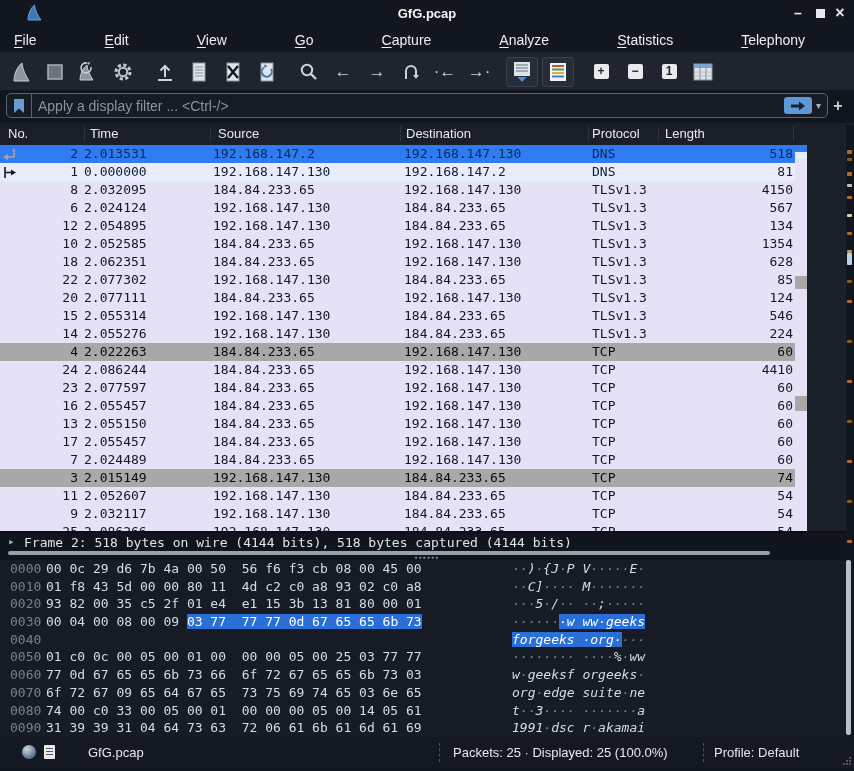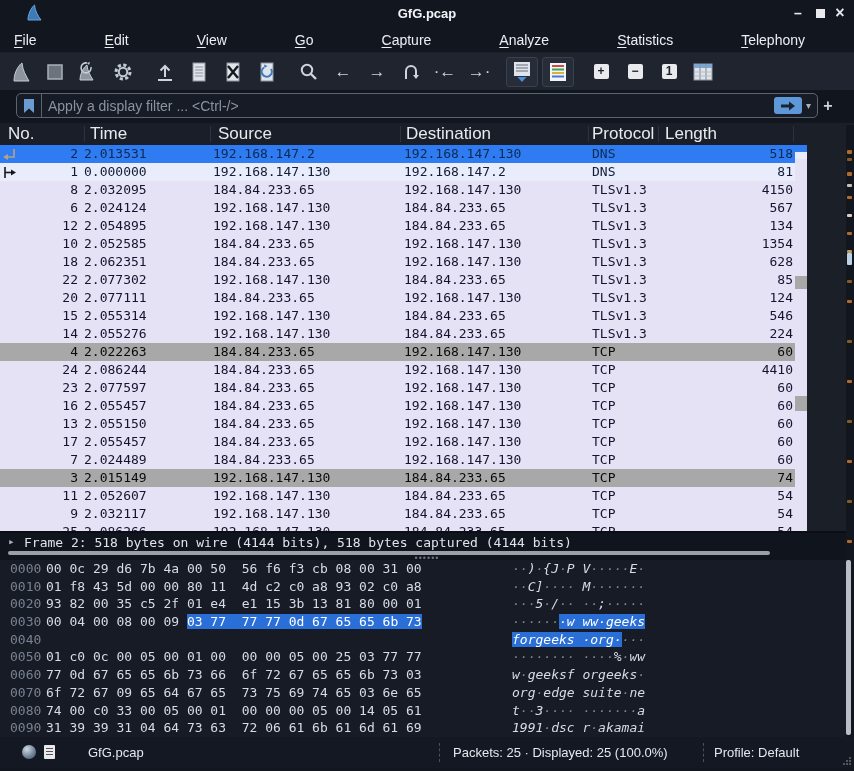--- a/index.html
+++ b/index.html
@@ -25,34 +25,34 @@
            display:flex;align-items:center;padding-left:6px;box-sizing:border-box;}
   .tbtn{width:30px;height:28px;display:flex;align-items:center;justify-content:center;
         margin-right:4px;flex:0 0 auto;}
   .tbtn.boxed{border:1px solid #3a414d;background:#272d38;border-radius:3px;}
   .tgap{width:8px;flex:0 0 auto;}
   .tglyph{font-size:17px;color:#cfd4dc;line-height:1;white-space:pre;}
   .zoombtn{width:15px;height:15px;background:#e8eaee;border-radius:2px;color:#1a1f28;
            font-size:12px;font-weight:bold;line-height:15px;text-align:center;}
   
   #filterbar{position:absolute;left:0;top:90px;width:854px;height:31px;background:#11151d;
-             display:flex;align-items:center;padding:0 16px;box-sizing:border-box;}
+             display:flex;align-items:center;padding:0 6px;box-sizing:border-box;}
   #filterbox{flex:1;height:23px;border:1px solid #5c6470;border-radius:5px;background:#161b25;
              display:flex;align-items:center;overflow:hidden;}
   #fb-bookmark{width:24px;height:100%;display:flex;align-items:center;justify-content:center;
                border-right:1px solid #5c6470;}
   #fb-text{flex:1;color:#8b93a1;font-size:14px;padding-left:6px;white-space:nowrap;overflow:hidden;}
   #fb-apply{width:28px;height:17px;background:#5e98d8;border-radius:3px;display:flex;
             align-items:center;justify-content:center;margin-right:4px;}
   #fb-caret{color:#aab0ba;font-size:10px;margin-right:6px;}
   #fb-add{width:20px;text-align:center;color:#cfd4dc;font-size:16px;font-weight:bold;}
   
   #plist{position:absolute;left:0;top:123px;width:854px;height:408px;background:#1a1f28;}
   #phead{position:absolute;left:0;top:0;width:795px;height:22px;background:#191e28;
-         border-bottom:1px solid #0d1117;font-size:17px;color:#e8eaee;}
+         border-bottom:1px solid #0d1117;font-size:13px;color:#e8eaee;}
   .hcol{position:absolute;top:0;line-height:22px;}
   .hsep{position:absolute;top:3px;width:1px;height:16px;background:#2c323e;}
   #prows{position:absolute;left:0;top:22px;width:795px;height:386px;overflow:hidden;
          font-family:"DejaVu Sans Mono",monospace;font-size:13px;}
   .prow{position:relative;width:795px;height:18px;line-height:18px;}
   .prow.selected{background:#2e7bf2;color:#0d2a50;}
   .prow.dns{background:#e9edfb;color:#101c38;}
   .prow.tls{background:#e6e2f5;color:#14142e;}
   .prow.tcp{background:#e6e2f5;color:#14142e;}
   .prow.gray{background:#a8a8a8;color:#0a0a0a;}
@@ -511,21 +511,21 @@
       <span class="exp">▸</span>
       <span class="txt">Frame 2: 518 bytes on wire (4144 bits), 518 bytes captured (4144 bits)</span>
     </div>
     <div id="detail-hscroll"></div>
   </div>
   <div class="splitdots" style="top:555px">••••••</div>
 
   <div id="hexpane">
       <div class="hexrow">
       <span class="hr-off">0000</span>
-      <span class="hr-hx">00 0c 29 d6 7b 4a 00 50  56 f6 f3 cb 08 00 31 00</span>
+      <span class="hr-hx">00 0c 29 d6 7b 4a 00 50  56 f6 f3 cb 08 00 45 00</span>
       <span class="hr-as"><span class="dim">··</span>)<span class="dim">·</span>{J<span class="dim">·</span>P V<span class="dim">·····</span>E<span class="dim">·</span></span>
     </div>
       <div class="hexrow">
       <span class="hr-off">0010</span>
       <span class="hr-hx">01 f8 43 5d 00 00 80 11  4d c2 c0 a8 93 02 c0 a8</span>
       <span class="hr-as"><span class="dim">··</span>C]<span class="dim">····</span> M<span class="dim">·······</span></span>
     </div>
       <div class="hexrow">
       <span class="hr-off">0020</span>
       <span class="hr-hx">93 82 00 35 c5 2f 01 e4  e1 15 3b 13 81 80 00 01</span>

